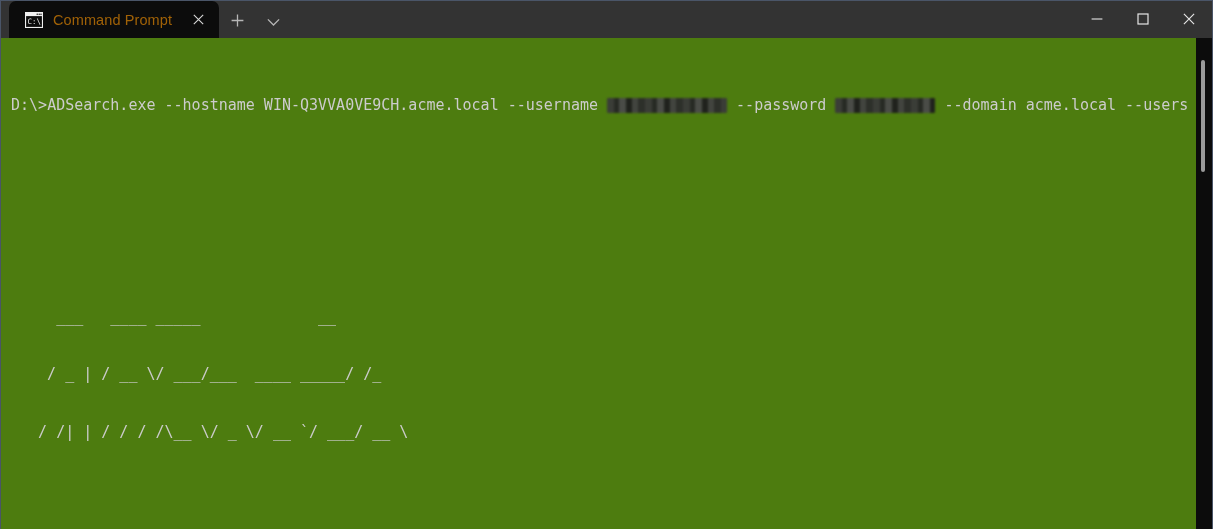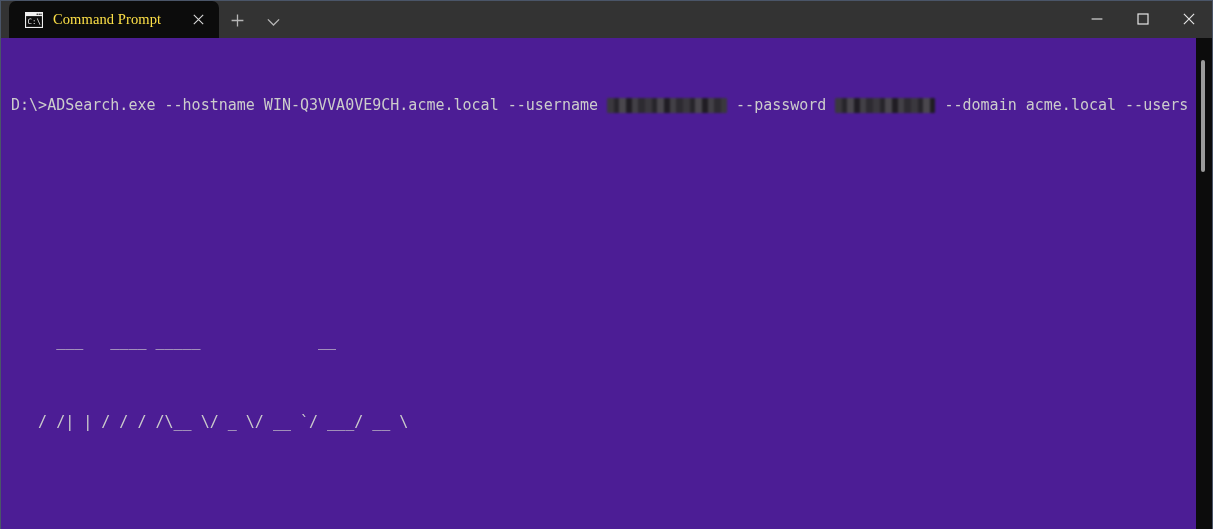--- a/index.html
+++ b/index.html
@@ -52,22 +52,22 @@
   }
   .tab-icon {
     width: 18px;
     height: 16px;
     flex: 0 0 auto;
     margin-right: 10px;
     display: block;
   }
   .tab-title {
     flex: 1 1 auto;
-    color: #fde047;
-    font-family: Liberation Serif, serif;
+    color: #a16207;
+    font-family: Liberation Sans, sans-serif;
     font-size: 14.5px;
     letter-spacing: 0.1px;
     white-space: nowrap;
     overflow: hidden;
   }
   .tab-close {
     width: 30px;
     height: 28px;
     flex: 0 0 auto;
     display: flex;
@@ -102,37 +102,37 @@
     display: flex;
     align-items: center;
     justify-content: center;
     color: #e6e6e6;
   }
 
   
   #terminal-body {
     position: relative;
     height: 492px;
-    background: #4c1d95;
+    background: #4d7c0f;
     overflow: hidden;
   }
   #console-text {
     position: absolute;
     left: 10px;
     top: 0;
     right: 18px;
     color: #cccccc;
     font-family: "DejaVu Sans Mono", monospace;
     font-size: 15px;
     line-height: 19.25px;
     white-space: pre;
     letter-spacing: 0px;
   }
   .line { height: 19.25px; white-space: pre; }
-  .art  { color: #cccccc; margin-top: 24px; }
+  .art  { color: #cccccc; }
   .blank { height: 19.25px; }
 
   
   .redacted {
     display: inline-block;
     vertical-align: -3px;
     height: 15px;
     border-radius: 1px;
     background:
       repeating-linear-gradient(90deg,
@@ -239,20 +239,21 @@
   <div id="terminal-body">
 
     <div id="console-text">
 
       <div class="line"><span>D:\&gt;</span><span>ADSearch.exe --hostname WIN-Q3VVA0VE9CH.acme.local --username </span><span class="redacted user"></span><span> --password </span><span class="redacted pass"></span><span> --domain acme.local --users</span></div>
 
       <div class="blank"></div>
       <div class="blank"></div>
 
       <div class="line art">     ___   ____ _____             __</div>
+      <div class="line art">    / _ | / __ \/ ___/___  ____ _____/ /_</div>
       <div class="line art">   / /| | / / / /\__ \/ _ \/ __ `/ ___/ __ \</div>
       
 
       
 
       
       
 
       
 

